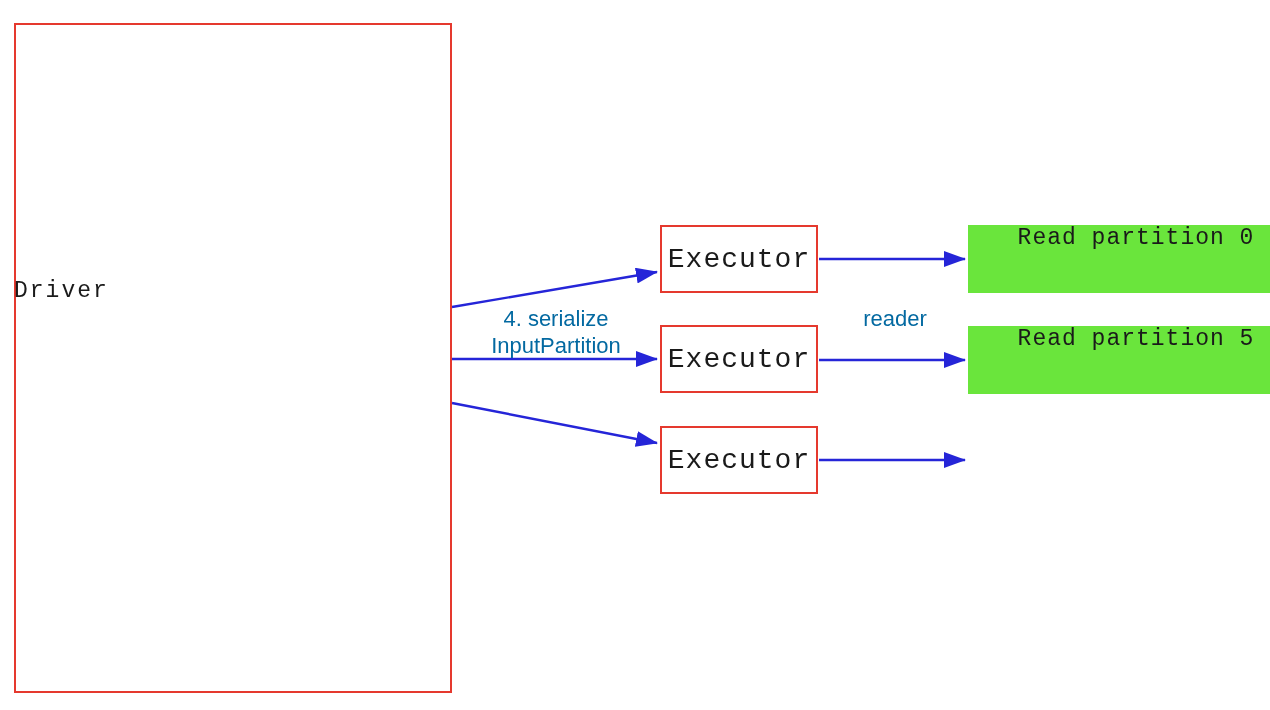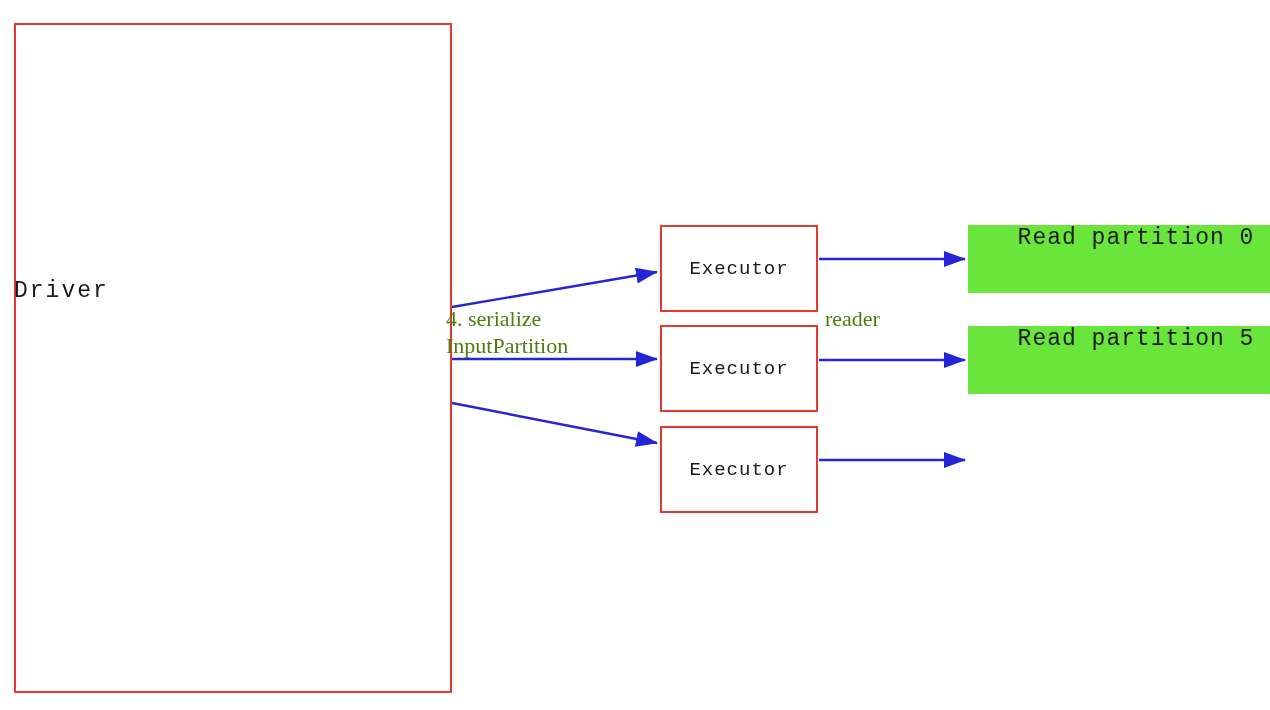--- a/index.html
+++ b/index.html
@@ -40,48 +40,48 @@
   }
   .driver-steps {
     position: absolute;
     left: 32px; top: 366px; width: 420px;
     font-size: 22px;
     line-height: 26px;
     white-space: pre;
   }
 
   .executor-box {
-    left: 660px; width: 158px; height: 87px;
+    left: 660px; width: 158px; height: 68px;
     display: flex; align-items: center; justify-content: center;
-    font-size: 19px;
+    font-size: 28px;
     letter-spacing: 1px;
   }
   .exec-1 { top: 225px; }
   .exec-2 { top: 325px; }
   .exec-3 { top: 426px; }
 
   .partition-box {
     position: absolute;
     left: 968px; width: 336px; height: 68px;
     background: var(--green);
     display: flex; align-items: flex-start; justify-content: center;
     font-size: 23px;
     letter-spacing: 1px;
   }
   .part-0 { top: 225px; }
   .part-1 { top: 326px; }
   .part-2 { top: 427px; }
 
   .edge-label {
     position: absolute;
-    font-family: Liberation Serif, serif;
+    font-family: Liberation Sans, sans-serif;
     font-size: 22px;
     line-height: 27px;
-    text-align: left;
-    color: #4d7c0f;
+    text-align: center;
+    color: #0369a1;
   }
   .label-serialize { left: 446px; top: 305px; width: 220px; }
   .label-create-reader { left: 825px; top: 305px; width: 140px; }
 </style>
 </head>
 <body>
 
 <div class="canvas">
 
   <svg class="arrows" viewBox="0 0 1270 710" xmlns="http://www.w3.org/2000/svg">

